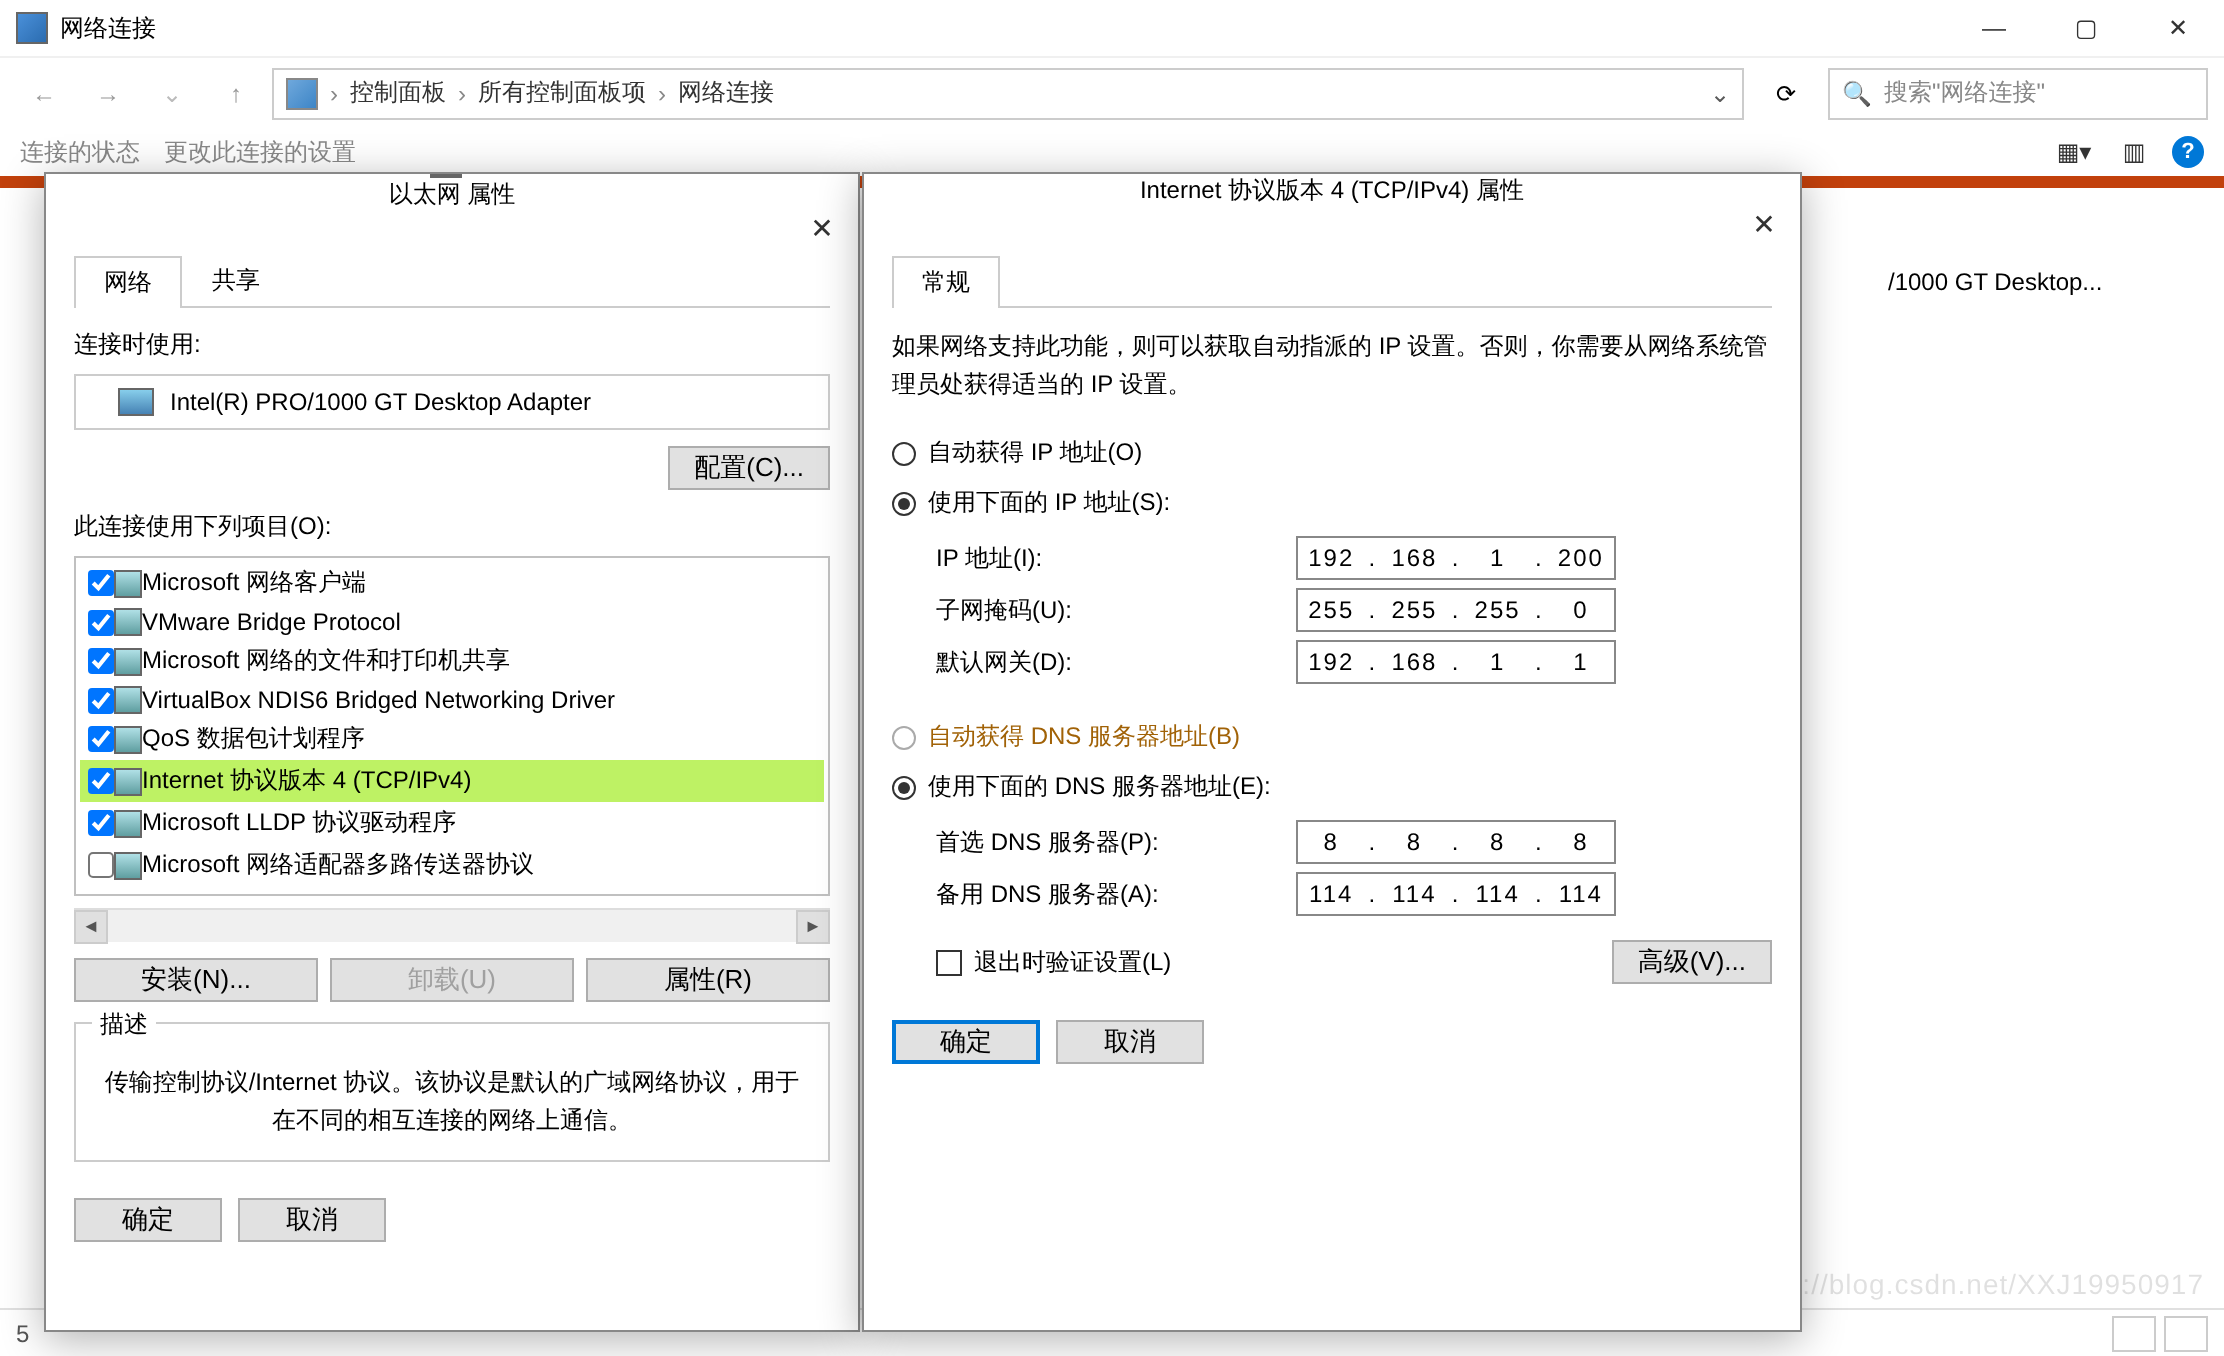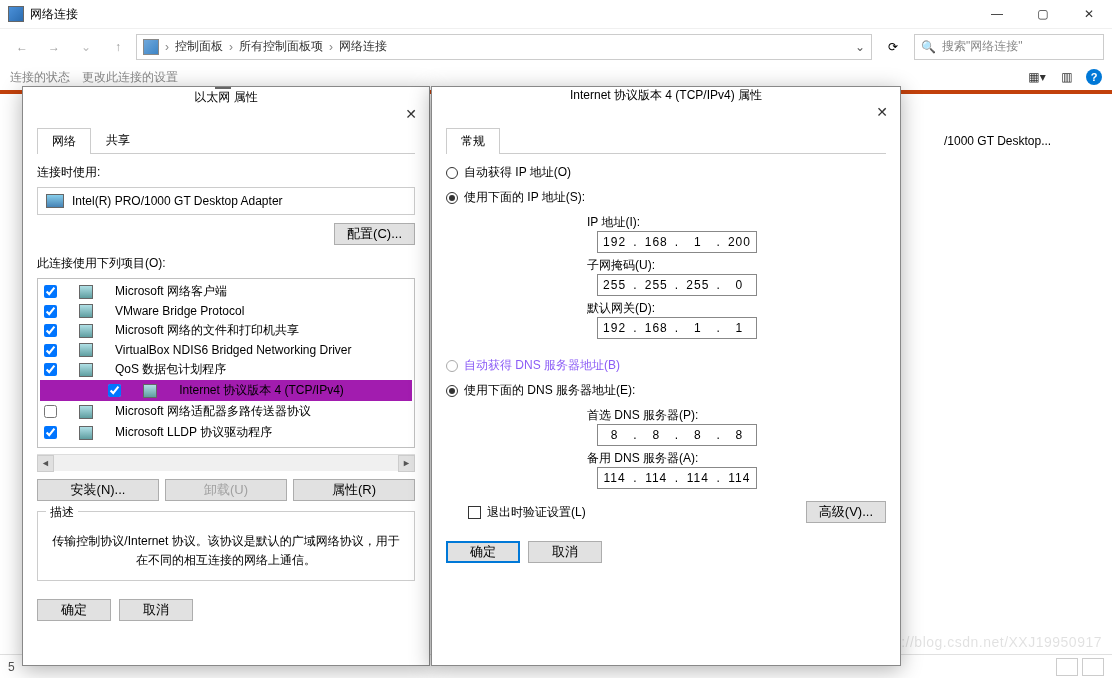--- a/index.html
+++ b/index.html
@@ -16,21 +16,21 @@
 .nav-row { height: 36px; display: flex; align-items: center; padding: 0 8px; gap: 4px; border-top:1px solid #f0f0f0; }
 .nav-arrow { width: 28px; height: 28px; display: flex; align-items: center; justify-content: center; color: #999; }
 .addr-wrap { flex: 1; height: 26px; border: 1px solid #ccc; display: flex; align-items: center; padding: 0 6px; gap: 6px; background:#fff; }
 .addr-wrap .part-icon { width:16px; height:16px; background:linear-gradient(135deg,#6fa8dc,#3d85c6); border:1px solid #888; }
 .addr-sep { color: #888; }
 .addr-part { color: #333; }
 .addr-tail { margin-left:auto; display:flex; align-items:center; gap:4px; color:#5a5a5a; }
 .refresh-btn { width:26px; height:26px; display:flex; align-items:center; justify-content:center; margin:0 4px; }
 .search-wrap { width: 190px; height: 26px; border: 1px solid #ccc; display: flex; align-items: center; padding: 0 6px; gap:6px; color:#888; }
 
-.toolbar-row { height: 30px; border-bottom: 4px solid #c2410c; display:flex; align-items:center; padding:0 10px; gap:12px; color:#333; }
+.toolbar-row { height: 30px; border-bottom: 6px solid #c2410c; display:flex; align-items:center; padding:0 10px; gap:12px; color:#333; }
 .toolbar-right { margin-left:auto; display:flex; gap:8px; align-items:center; }
 .tool-icon { width:22px; height:22px; display:flex; align-items:center; justify-content:center; }
 .help-icon { width:16px; height:16px; border-radius:50%; background:#0078d7; color:#fff; font-weight:bold; display:flex; align-items:center; justify-content:center; font-size:11px; }
 .device-tile { width:200px; padding:4px; display:flex; gap:8px; align-items:center; position:absolute; left:940px; top:130px; }
 .device-tile .dev-label { font-size:12px; }
 
 .status-bar { position:absolute; bottom:0; left:0; right:0; height:24px; border-top:1px solid #e0e0e0; display:flex; align-items:center; padding:0 8px; color:#555; }
 .status-right { margin-left:auto; display:flex; gap:4px; }
 .view-btn { width:22px; height:18px; border:1px solid #ccc; }
 
@@ -44,44 +44,44 @@
 .btn.default { border:2px solid #0078d7; }
 .btn.disabled { color:#a0a0a0; }
 
 
 .eth-dlg { left:22px; top:86px; width:408px; height:580px; }
 .eth-dlg .dlg-title .eth-icon { width:16px; height:16px; background:linear-gradient(#8fbc8f,#2e8b57); margin-right:6px; border:1px solid #666; }
 .tab-strip { display:flex; border-bottom:1px solid #ccc; margin-bottom:10px; }
 .tab { padding:4px 14px; border:1px solid transparent; border-bottom:none; position:relative; }
 .tab.active { border-color:#ccc; background:#fff; top:1px; }
 .label-row { margin-bottom:6px; }
-.adapter-box { border:1px solid #ccc; padding:6px 8px; display:flex; align-items:center; gap:8px; margin-bottom:8px; }
+.adapter-box { border:1px solid #ccc; padding:6px 21px; display:flex; align-items:center; gap:8px; margin-bottom:8px; }
 .adapter-box .ad-icon { width:18px; height:14px; background:linear-gradient(#87ceeb,#4682b4); border:1px solid #666; }
 .right-btn-row { display:flex; justify-content:flex-end; margin-bottom:10px; }
 .items-box { border:1px solid #c0c0c0; height:170px; overflow-y:auto; padding:2px; margin-bottom:6px; }
-.item-row { display:flex; align-items:center; gap:22px; padding:2px 4px; white-space:nowrap; }
-.item-row.sel { background:#a21caf;justify-content:center; }
+.item-row { display:flex; align-items:center; gap:0; padding:2px 4px; white-space:nowrap; }
+.item-row.sel { background:#bef264; }
 .item-row input { margin:0; }
 .item-row .proto-icon { width:14px; height:14px; background:linear-gradient(#b0e0e6,#5f9ea0); border:1px solid #666; flex-shrink:0; }
 .btn-row3 { display:flex; gap:6px; margin-bottom:10px; }
 .btn-row3 .btn { flex:1; }
 .group-box { border:1px solid #ccc; padding:20px 10px 10px; position:relative; margin-top:6px; }
 .group-box .legend { position:absolute; top:-8px; left:8px; background:#fff; padding:0 4px; }
 .desc-text { line-height:1.6;text-align:center; }
 
 
 .ip-dlg { left:431px; top:86px; width:470px; height:580px; }
 .ip-dlg .dlg-title { border-bottom: none; }
 .ip-dlg .tab-strip { margin:0 0 10px 0; }
 .ip-dlg .intro { line-height:1.6; margin-bottom:16px; }
 .radio-row { display:flex; align-items:center; gap:6px; margin-bottom:8px; }
 .radio { width:12px; height:12px; border:1px solid #333; border-radius:50%; display:inline-flex; align-items:center; justify-content:center; flex-shrink:0; }
 .radio.on::after { content:""; width:6px; height:6px; background:#333; border-radius:50%; }
 .radio.disabled { border-color:#aaa; }
-.field-row { display:flex; align-items:center; margin:4px 0 4px 22px;flex-direction:column; }
+.field-row { display:flex; align-items:center; margin:4px 0 4px 22px; }
 .field-row .flabel { width:180px; }
 .ip-input { width:160px; height:22px; border:1px solid #888; display:flex; align-items:center; justify-content:center; letter-spacing:1px; font-family:monospace; font-size:12px; background:#fff; }
 .ip-sections { display:flex; width:100%; }
 .ip-sections span { flex:1; text-align:center; }
 .ip-sections .dot { flex:0; padding:0 2px; }
 .check-row { display:flex; align-items:center; gap:6px; }
 .checkbox { width:13px; height:13px; border:1px solid #333; flex-shrink:0; }
 .bottom-row { display:flex; align-items:center; justify-content:space-between; margin-top:12px; padding-left:22px; }
 
 .scrollbar-h { height:17px; background:#f0f0f0; border-top:1px solid #ddd; display:flex; align-items:center; }
@@ -198,28 +198,28 @@
           <input type="checkbox" checked="" style="">
           <span class="proto-icon"></span>
           <span>QoS 数据包计划程序</span>
         </div>
         <div class="item-row sel">
           <input type="checkbox" checked="" style="">
           <span class="proto-icon"></span>
           <span>Internet 协议版本 4 (TCP/IPv4)</span>
         </div>
         <div class="item-row">
+          <input type="checkbox" checked="" style="">
+          <span class="proto-icon"></span>
+          <span>Microsoft LLDP 协议驱动程序</span>
+        </div>
+        <div class="item-row">
           <input type="checkbox" style="">
           <span class="proto-icon"></span>
           <span>Microsoft 网络适配器多路传送器协议</span>
-        </div>
-        <div class="item-row">
-          <input type="checkbox" checked="" style="">
-          <span class="proto-icon"></span>
-          <span>Microsoft LLDP 协议驱动程序</span>
         </div>
       </div>
     <div class="scrollbar-h">
       <div class="sb-btn">◄</div>
       <div class="sb-track"></div>
       <div class="sb-btn">►</div>
     </div>
     <div class="btn-row3" style="margin-top:8px">
       <div class="btn">安装(N)...</div>
       <div class="btn disabled">卸载(U)</div>
@@ -238,20 +238,21 @@
 
 <div class="dialog ip-dlg">
   <div class="dlg-title">
     <span>Internet 协议版本 4 (TCP/IPv4) 属性</span>
     <span class="dlg-close">✕</span>
   </div>
   <div class="dlg-body">
     <div class="tab-strip">
       <div class="tab active">常规</div>
     </div>
+    <div class="intro">如果网络支持此功能，则可以获取自动指派的 IP 设置。否则，你需要从网络系统管理员处获得适当的 IP 设置。</div>
 
     <div class="radio-row">
       <span class="radio"></span>
       <span>自动获得 IP 地址(O)</span>
     </div>
     <div class="radio-row">
       <span class="radio on"></span>
       <span>使用下面的 IP 地址(S):</span>
     </div>
 
@@ -293,21 +294,21 @@
             <span class="dot">.</span>
             <span>1</span>
             <span class="dot">.</span>
             <span>1</span>
           </div>
         </div>
     </div>
 
     <div class="radio-row">
       <span class="radio disabled"></span>
-      <span style="color:#8b5cf6">自动获得 DNS 服务器地址(B)</span>
+      <span style="color:#a16207">自动获得 DNS 服务器地址(B)</span>
     </div>
     <div class="radio-row">
       <span class="radio on"></span>
       <span>使用下面的 DNS 服务器地址(E):</span>
     </div>
 
     <div class="field-row">
       <span class="flabel">首选 DNS 服务器(P):</span>
       <div class="ip-input" id="ip-dns1">
           <div class="ip-sections">

